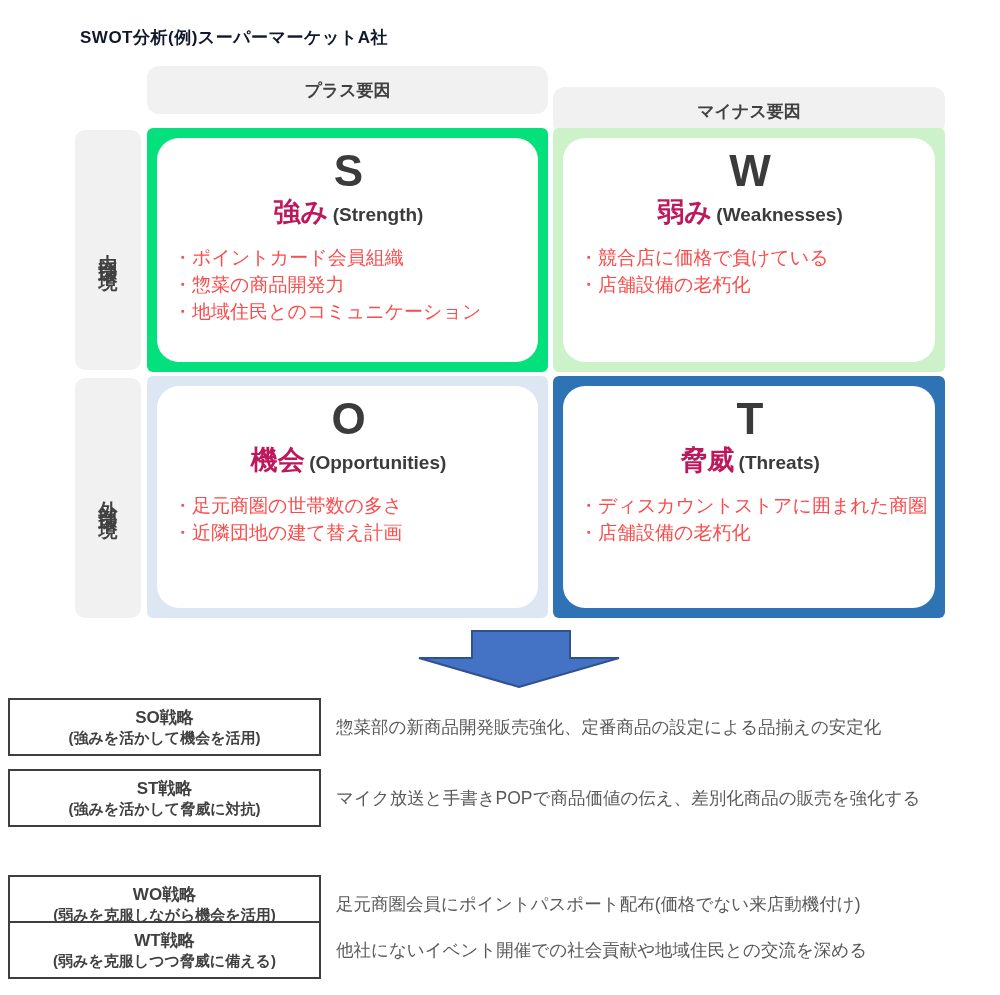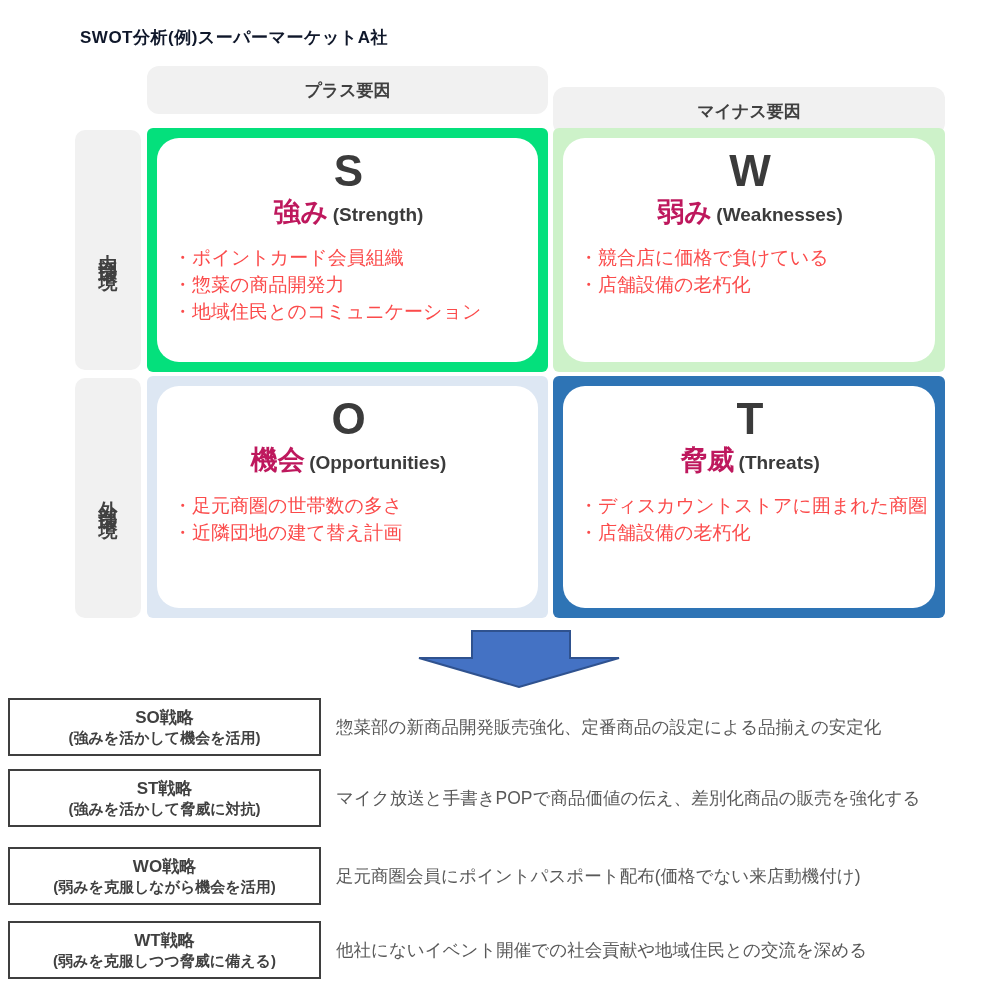--- a/index.html
+++ b/index.html
@@ -35,21 +35,21 @@
 
   .down-arrow{position:absolute;left:417px;top:630px;width:204px;height:58px;}
   .down-arrow polygon{fill:var(--arrow-fill);stroke:var(--arrow-stroke);stroke-width:2;}
 
   .strategy-box{position:absolute;left:8px;width:313px;height:58px;border:2px solid #3f3f3f;background:#fff;
     box-sizing:border-box;display:flex;flex-direction:column;align-items:center;justify-content:center;}
   .strategy-name{font-size:17px;font-weight:bold;color:#404040;line-height:21px;}
   .strategy-sub{font-size:15px;font-weight:bold;color:#404040;line-height:19px;white-space:nowrap;}
   .strategy-desc{position:absolute;left:336px;width:660px;height:58px;display:flex;align-items:center;
     font-size:17.5px;color:var(--text-desc);white-space:nowrap;}
-  .s-row-0{top:698px;} .s-row-1{top:769px;} .s-row-2{top:847px;} .s-row-3{top:921px;}
+  .s-row-0{top:698px;} .s-row-1{top:769px;} .s-row-2{top:875px;} .s-row-3{top:921px;}
 </style>
 </head>
 <body>
 
 <div class="canvas">
 
   <div class="page-title">SWOT分析(例)スーパーマーケットA社</div>
 
   <div class="col-header plus">プラス要因</div>
   <div class="col-header minus">マイナス要因</div>

